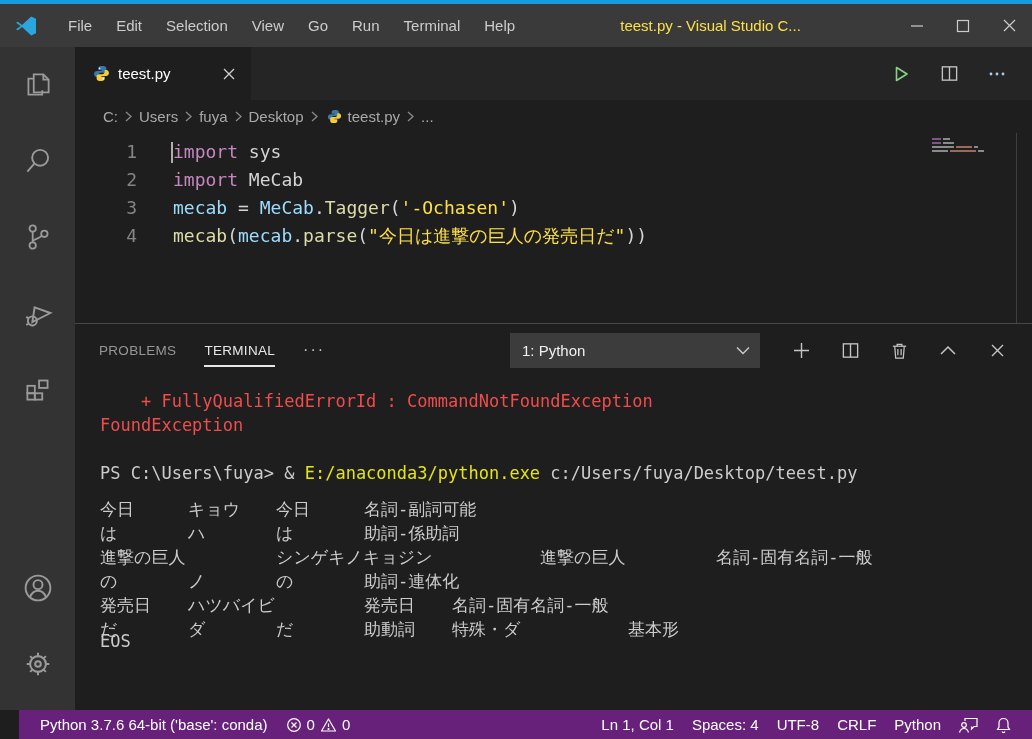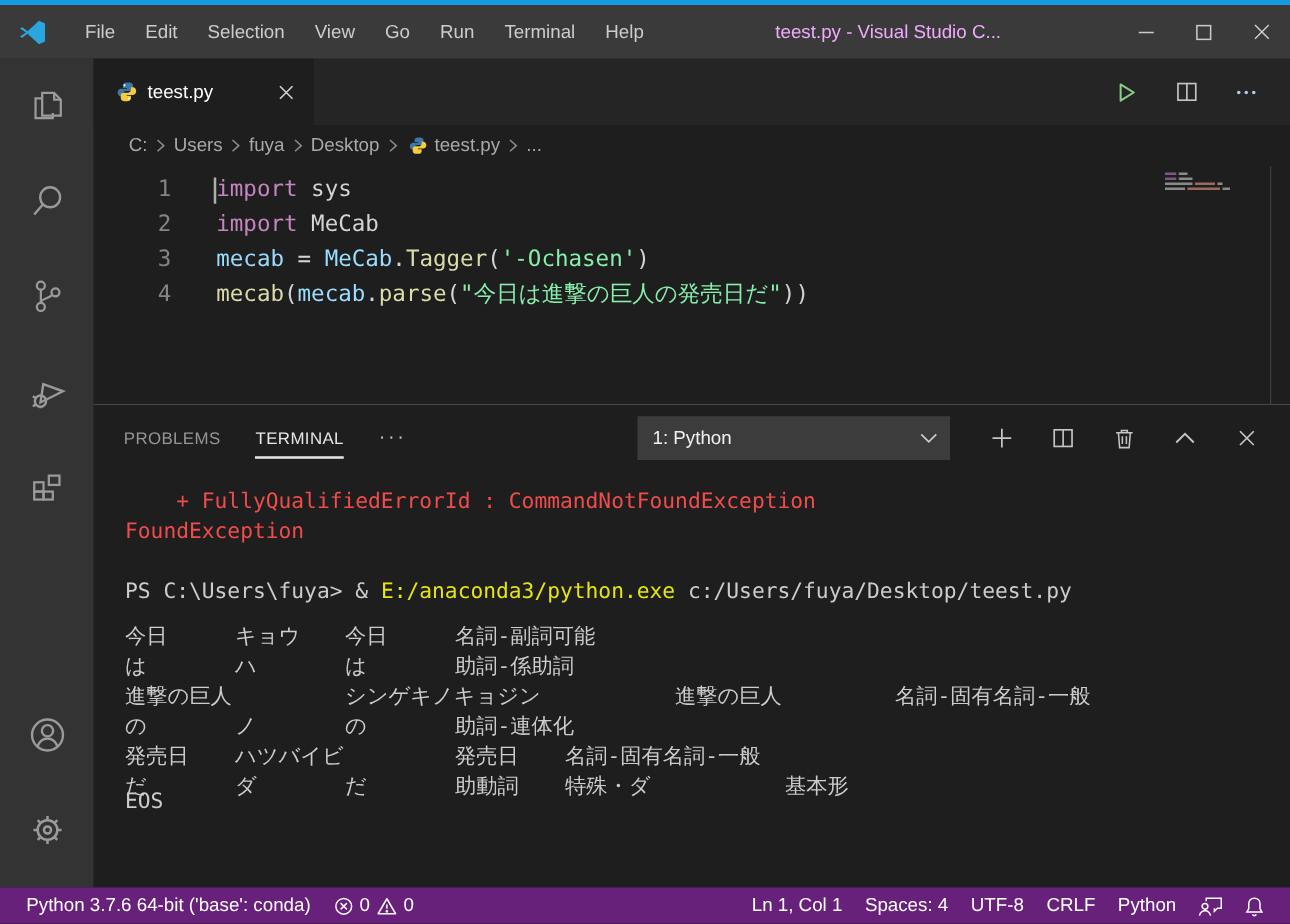--- a/index.html
+++ b/index.html
@@ -8,21 +8,21 @@
   .window { width:1032px; height:739px; display:flex; flex-direction:column; }
 
   
   .top-accent { height:4px; background:#149be0; flex:0 0 auto; }
 
   
   .titlebar { height:43px; background:#3a3a3a; display:flex; align-items:center;
     color:#cccccc; font-size:15px; flex:0 0 auto; }
   .vscode-logo { width:26px; height:26px; margin:0 16px 0 14px; display:flex; align-items:center; }
   .menu-item { padding:0 12px; height:43px; display:flex; align-items:center; cursor:default; }
-  .win-title { margin:0 auto; color:#f0abfc; white-space:nowrap; }
+  .win-title { margin:0 auto; color:#fde047; white-space:nowrap; }
   .win-controls { display:flex; height:43px; }
   .win-btn { width:46px; height:43px; display:flex; align-items:center; justify-content:center; color:#cccccc; }
 
   
   .main { flex:1 1 auto; display:flex; min-height:0; }
   .activitybar { width:75px; background:#333333; display:flex; flex-direction:column; flex:0 0 auto; }
   .ab-top { display:flex; flex-direction:column; }
   .ab-bottom { margin-top:auto; display:flex; flex-direction:column; padding-bottom:8px; }
   .ab-item { height:76px; display:flex; align-items:center; justify-content:center; color:#868686; }
   .ab-item svg { stroke:#9a9a9a; }
@@ -46,21 +46,21 @@
   .bc-pyicon { display:flex; align-items:center; margin-left:4px; }
 
   
   .editor { height:190px; background:#1e1e1e; position:relative;
     font-family:"DejaVu Sans Mono", monospace; font-size:18px; flex:0 0 auto; }
   .code-lines { padding-top:5px; }
   .code-line { height:28px; line-height:28px; display:flex; white-space:pre; }
   .line-num { width:62px; text-align:right; color:#858585; flex:0 0 auto; padding-right:0; }
   .code-text { padding-left:36px; color:#d4d4d4; position:relative; }
   .kw { color:#c586c0; } .pl { color:#d4d4d4; } .vr { color:#9cdcfe; }
-  .fn { color:#dcdcaa; } .st { color:#86efac; }
+  .fn { color:#dcdcaa; } .st { color:#fde047; }
   .cursor { position:absolute; left:34px; top:4px; width:2px; height:21px; background:#aeafad; }
 
   .minimap { position:absolute; top:5px; right:40px; width:60px; }
   .mm-line { height:2px; margin-bottom:2px; display:flex; gap:2px; }
   .mm-seg { height:2px; display:inline-block; }
   .overview-ruler { position:absolute; top:0; bottom:0; right:15px; width:1px; background:#3f3f3f; }
 
   
   .panel { flex:1 1 auto; background:#1e1e1e; border-top:1px solid #474747;
     display:flex; flex-direction:column; min-height:0; }
@@ -81,21 +81,21 @@
   .terminal { flex:1 1 auto; padding:13px 0 0 25px; font-family:"DejaVu Sans Mono", monospace;
     font-size:17px; color:#cccccc; overflow:hidden; }
   .t-line { height:24px; line-height:24px; white-space:pre; }
   .t-err { color:#f14c4c; }
   .t-yellow { color:#e5e510; }
   .t-row { position:relative; }
   .t-cell { position:absolute; top:12px; }
 
   
   .statusbar { height:29px; background:#68217a; color:#ffffff; display:flex; align-items:center;
-    font-size:15px; padding:0 12px; flex:0 0 auto; }
+    font-size:15px; padding:0 12px; flex:0 0 auto;margin-left:19px; }
   .sb-item { display:flex; align-items:center; gap:5px; padding:0 9px; height:29px; }
   .sb-right { margin-left:auto; display:flex; align-items:center; }
   .sb-iconbtn { padding:0 8px; display:flex; align-items:center; height:29px; }
   svg { display:block; }
 </style>
 </head>
 <body>
 
 <div class="window">
 

